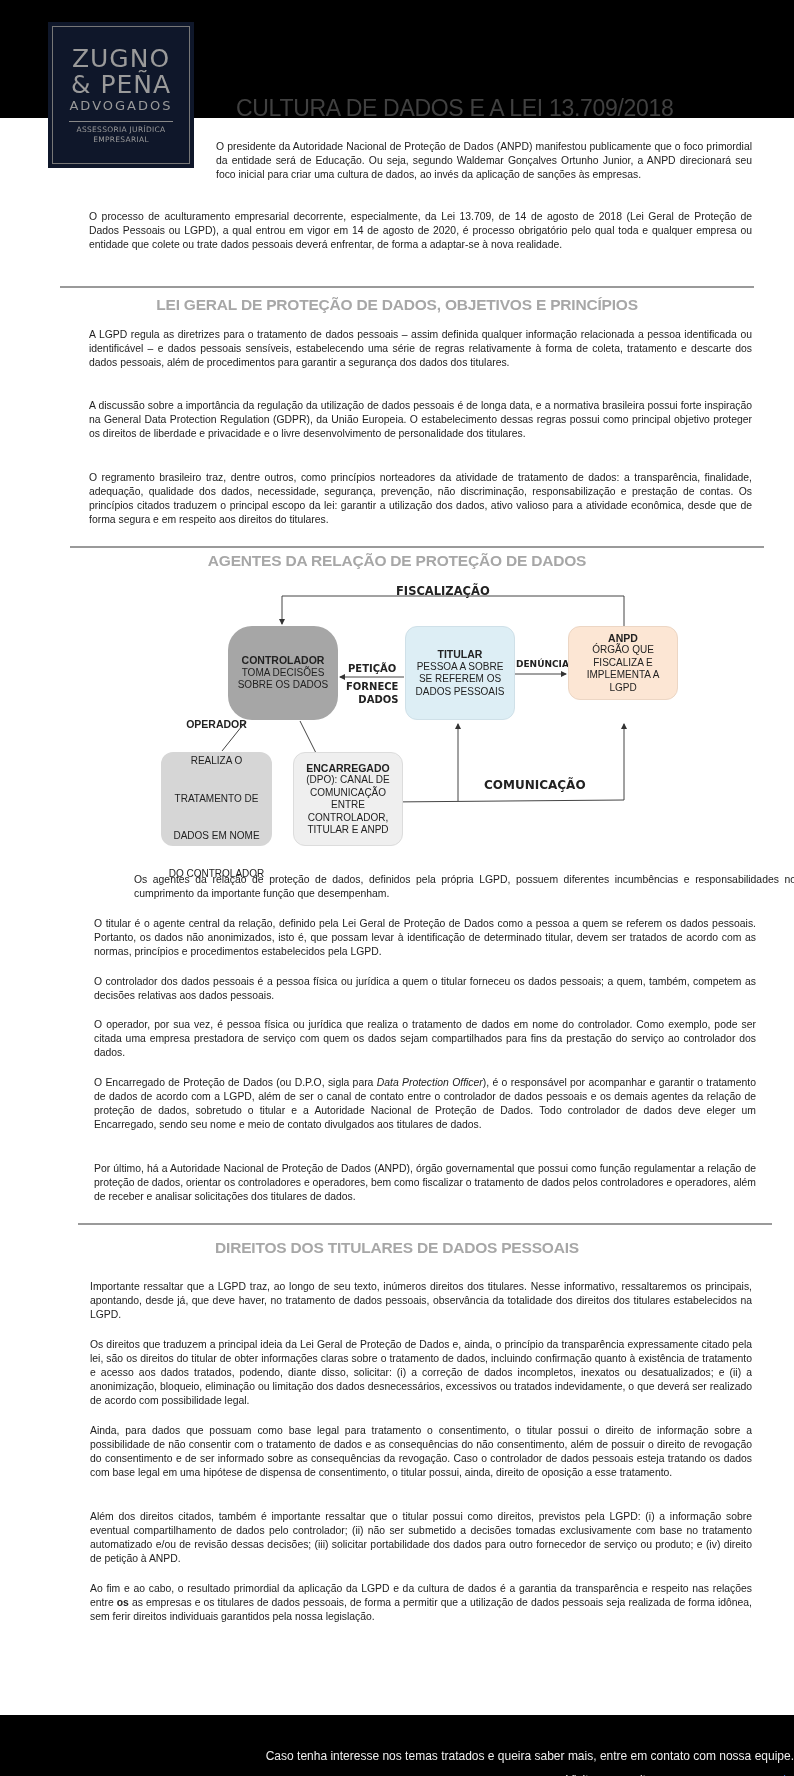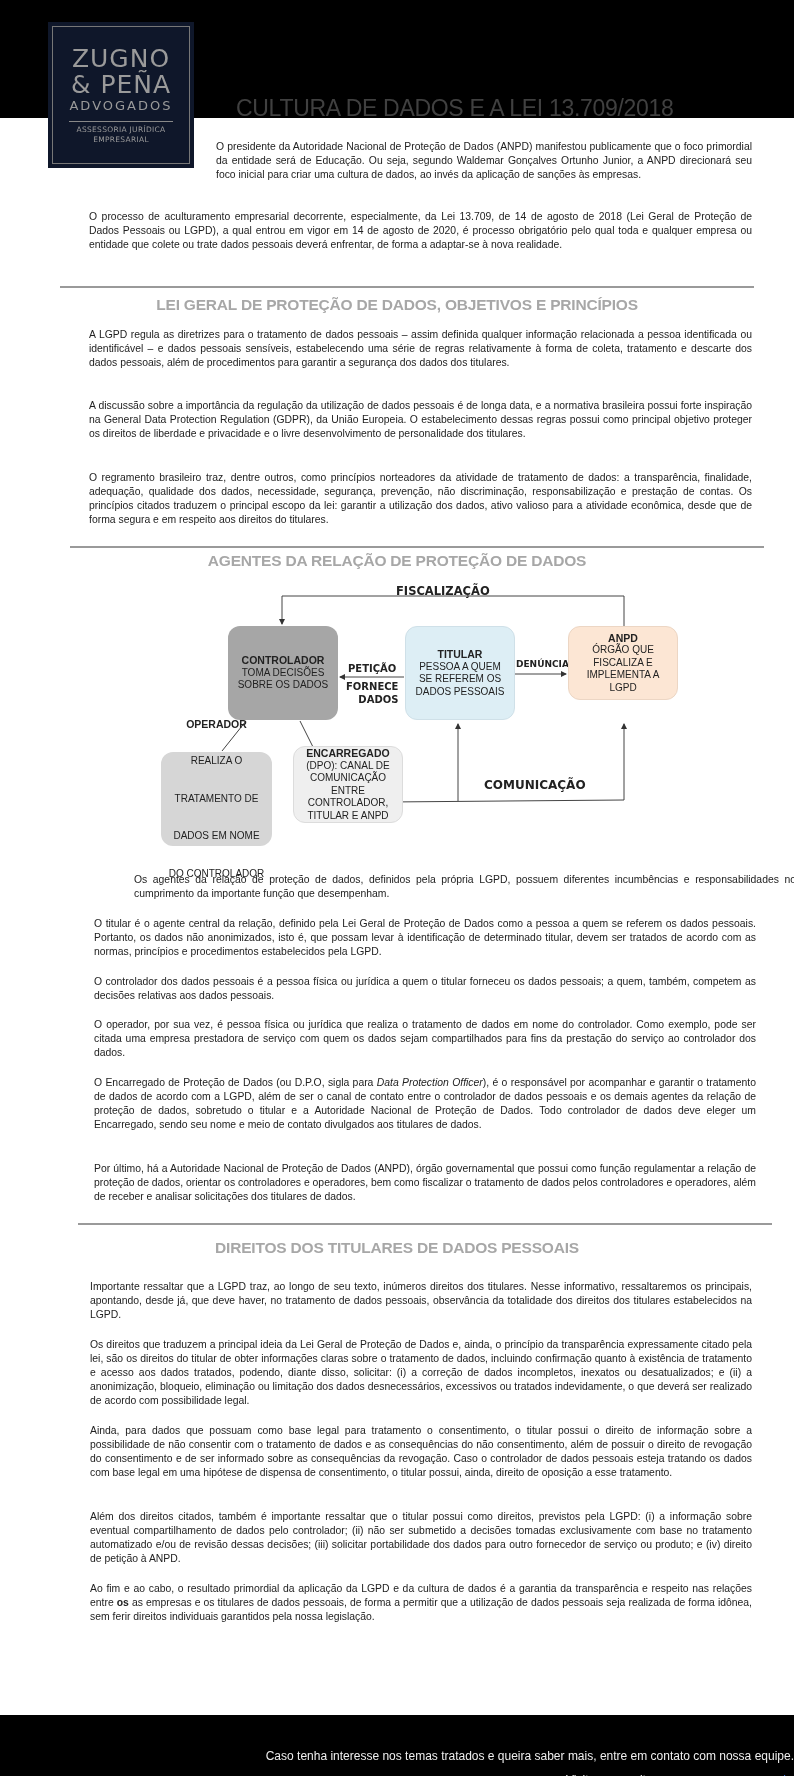--- a/index.html
+++ b/index.html
@@ -90,35 +90,35 @@
 
     <line x1="246" y1="721" x2="222" y2="751" stroke="#444" stroke-width="1"></line>
     <line x1="300" y1="721" x2="316" y2="753" stroke="#444" stroke-width="1"></line>
 
     <polyline points="388,802 624,800 624,724" fill="none" stroke="#444" stroke-width="1" marker-end="url(#arr)"></polyline>
     <line x1="458" y1="801" x2="458" y2="724" stroke="#444" stroke-width="1" marker-end="url(#arr)"></line>
   </svg>
 
   <div class="lbl" style="left:396px; top:15px; font-size:11.5px;">FISCALIZAÇÃO</div>
 
-  <div class="box" style="left:228px; top:56px; width:110px; height:94px; background:#a6a6a6;">
+  <div class="box" style="left:228px; top:56px; width:110px; height:94px; background:#a6a6a6;border-radius:24px;">
     <b>CONTROLADOR</b>
     <span>TOMA DECISÕES</span>
     <span>SOBRE OS DADOS</span>
   </div>
 
   <div class="lbl" style="left:348px; top:93px;">PETIÇÃO</div>
   <div class="lbl" style="left:346px; top:111px;">
     <div>FORNECE</div>
     <div>DADOS</div>
   </div>
 
   <div class="box" style="left:405px; top:56px; width:110px; height:94px; background:#ddeef5; border:1px solid #cfe0e8;">
     <b>TITULAR</b>
-    <span>PESSOA A QUEM</span>
+    <span>PESSOA A SOBRE</span>
     <span>SE REFEREM OS</span>
     <span>DADOS PESSOAIS</span>
   </div>
 
   <div class="lbl" style="left:516px; top:88px; font-size:9px;">DENÚNCIA</div>
 
   <div class="box" style="left:568px; top:56px; width:110px; height:74px; background:#fce6d4; border:1px solid #ecd6c4;">
     <b>ANPD</b>
     <span>ÓRGÃO QUE</span>
     <span>FISCALIZA E</span>
@@ -127,21 +127,21 @@
   </div>
 
   <div class="box" style="left:161px; top:182px; width:111px; height:94px; background:#d6d6d6;gap:25px;">
     <b>OPERADOR</b>
     <span>REALIZA O</span>
     <span>TRATAMENTO DE</span>
     <span>DADOS EM NOME</span>
     <span>DO CONTROLADOR</span>
   </div>
 
-  <div class="box" style="left:293px; top:176px; width:110px; height:77px; background:#efefef; border:1px solid #dcdcdc;">
+  <div class="box" style="left:293px; top:182px; width:110px; height:94px; background:#efefef; border:1px solid #dcdcdc;">
     <b>ENCARREGADO</b>
     <span>(DPO): CANAL DE</span>
     <span>COMUNICAÇÃO</span>
     <span>ENTRE</span>
     <span>CONTROLADOR,</span>
     <span>TITULAR E ANPD</span>
   </div>
 
   <div class="lbl" style="left:484px; top:209px; font-size:12px;">COMUNICAÇÃO</div>
 </div>

